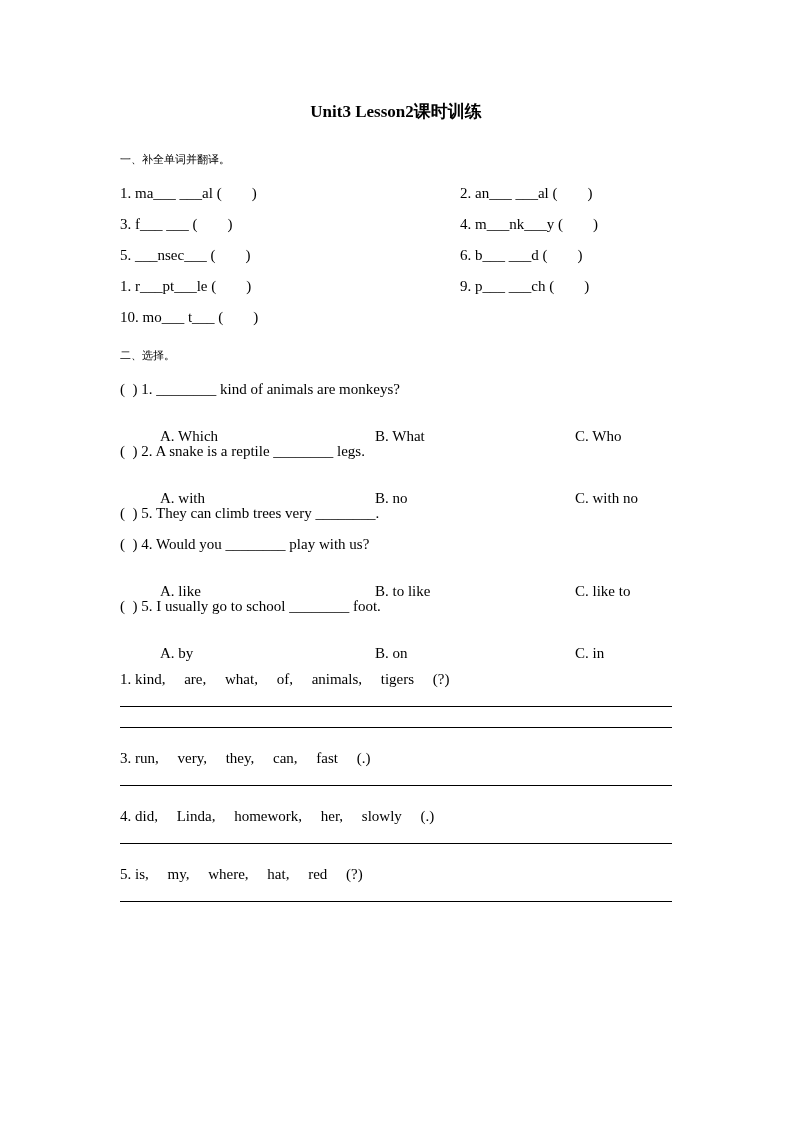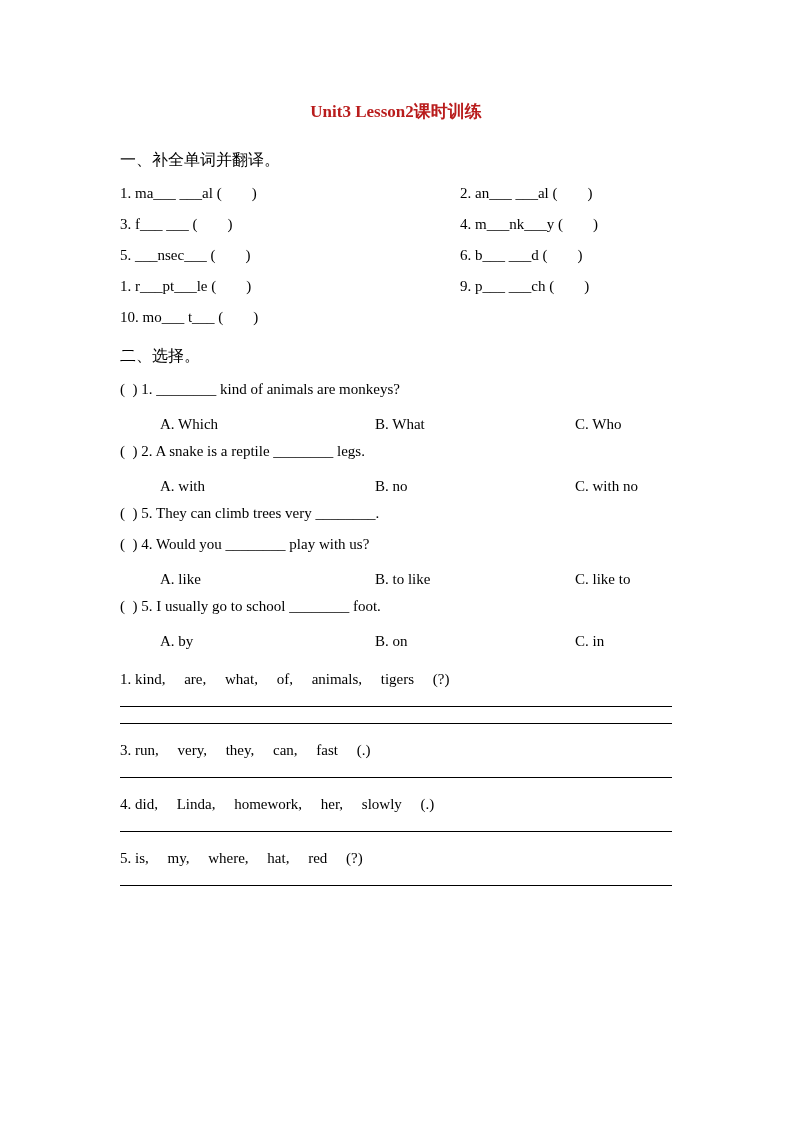--- a/index.html
+++ b/index.html
@@ -12,26 +12,26 @@
     background: #ffffff;
     padding: 100px 121px 40px 120px;
     font-family: "Liberation Serif", "DejaVu Serif", serif;
     font-size: 15px;
     color: #000000;
   }
   .title {
     text-align: center;
     font-size: 17px;
     font-weight: bold;
-    color: #b91c1c;
+    color: #000000;
     margin-bottom: 26px;
     font-family: inherit;
   }
   .sec-heading {
-    font-size: 16px;
+    font-size: 11px;
     font-weight: normal;
     height: 21px;
     line-height: 21px;
     margin-top: 12px;
     margin-bottom: 8px;
     white-space: pre;
   }
   .sec-heading.first { margin-top: 0; }
   .word-grid {
     display: grid;
@@ -45,25 +45,25 @@
   .mc-question .q-text {
     height: 31px;
     line-height: 31px;
     white-space: pre;
   }
   .mc-question .q-options {
     position: relative;
     height: 31px;
     line-height: 31px;
   }
-  .opt { position: absolute; top: 4px; white-space: pre; }
+  .opt { position: absolute; top: 16px; white-space: pre; }
   .opt.a { left: 40px; }
   .opt.b { left: 255px; }
   .opt.c { left: 455px; }
-  .rearrange-item { margin-bottom: 4px; }
+  .rearrange-item { margin-bottom: 20px; }
   .rearrange-item .sentence {
     margin-top: 16px;
     height: 21px;
     line-height: 21px;
     white-space: pre;
   }
   .rearrange-item .answer-line {
     margin-top: 16px;
     border-bottom: 1px solid #000000;
     height: 1px;

